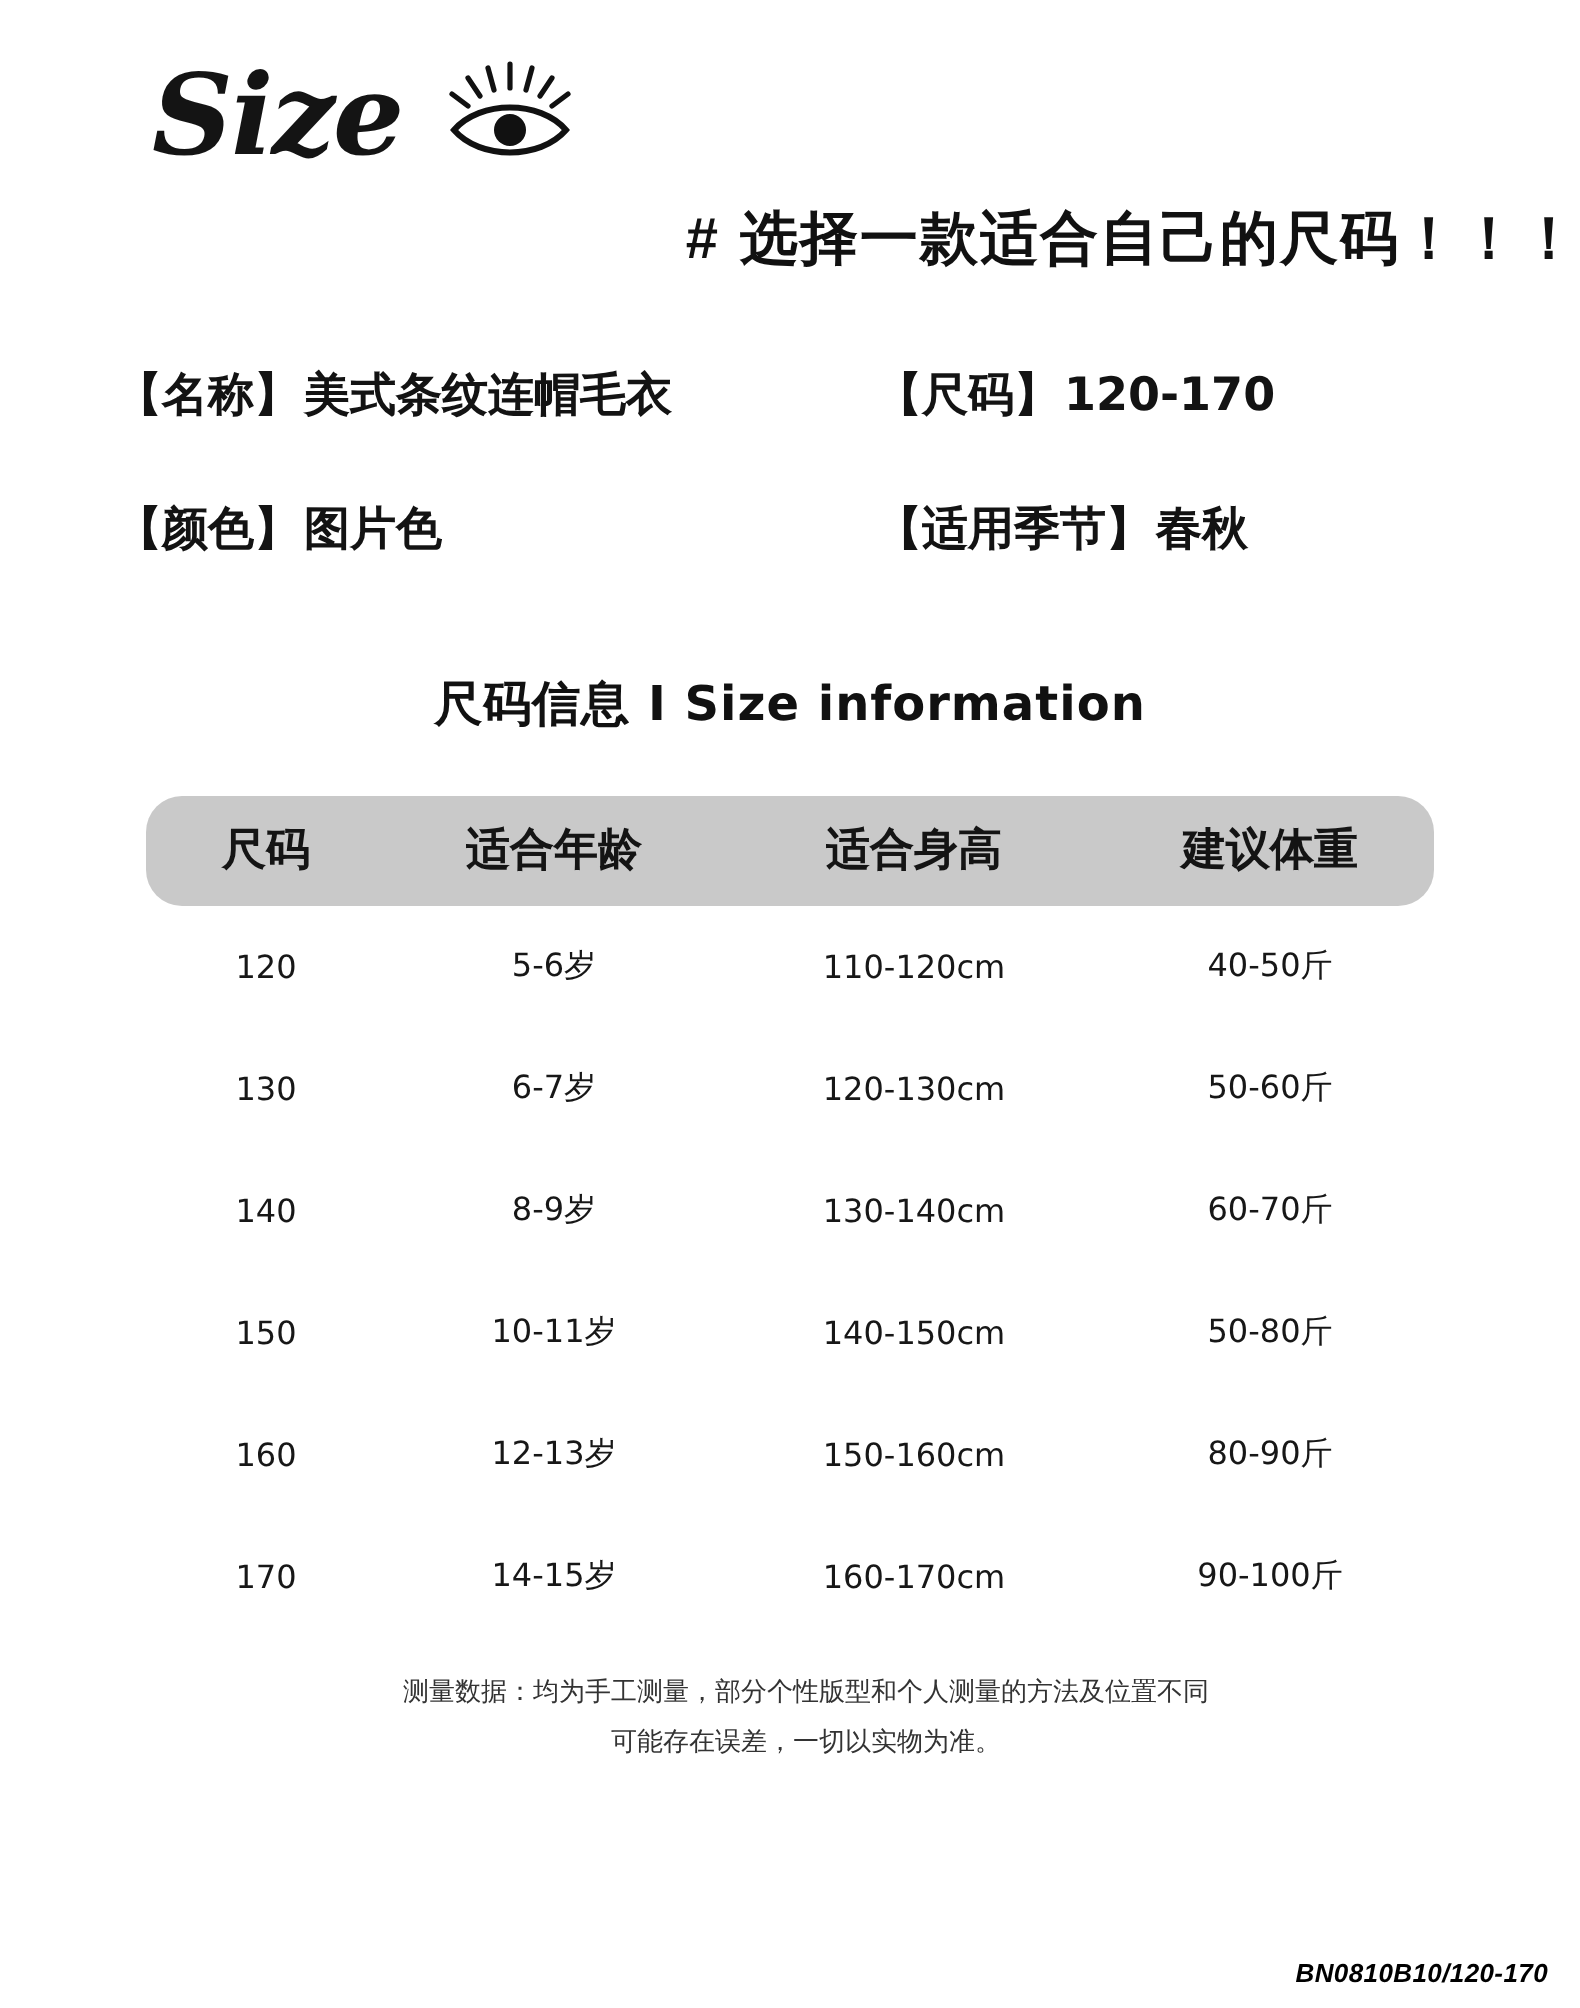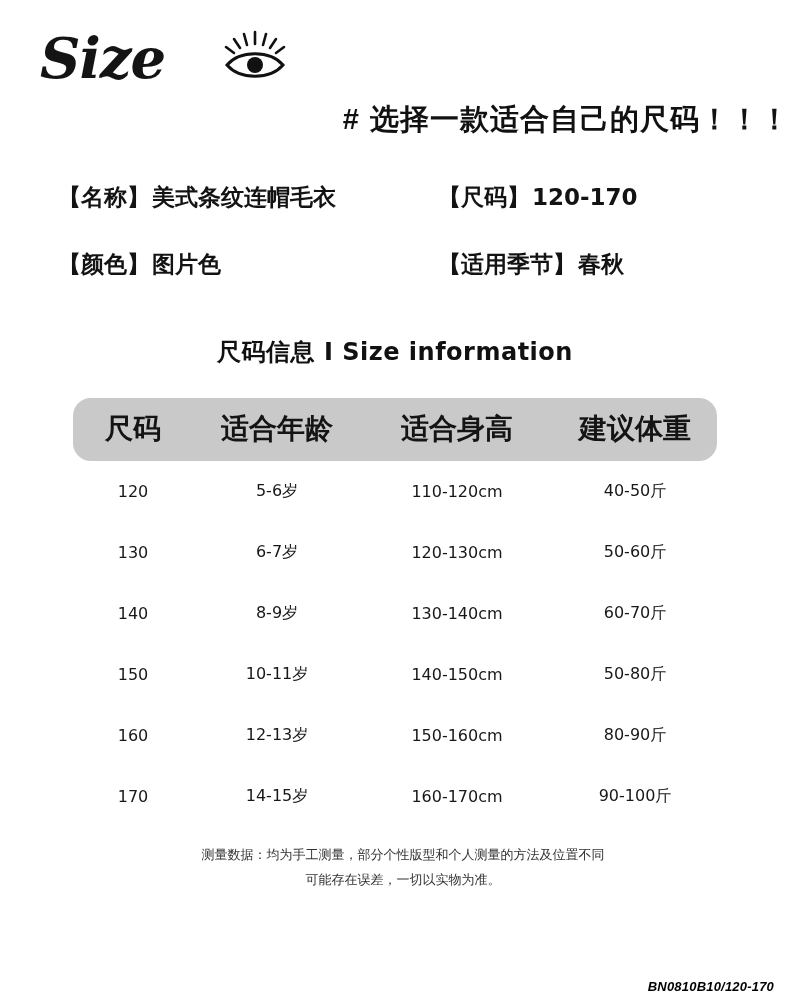--- a/index.html
+++ b/index.html
@@ -17,21 +17,21 @@
   }
 
   
   .header {
     position: relative;
     padding: 22px 0 0 0;
   }
   .size-word-row {
     position: relative;
     height: 72px;
-    padding-left: 40px;
+    padding-left: 76px;
   }
   .size-word {
     font-family: "DejaVu Serif", serif;
     font-weight: 700;
     font-style: italic;
     font-size: 56px;
     letter-spacing: -1px;
     line-height: 72px;
     color: #141414;
     display: inline-block;
@@ -94,21 +94,21 @@
     color: #111111;
   }
   .size-table {
     margin: 30px auto 0 auto;
     width: 644px;
     border-collapse: collapse;
     font-family: "DejaVu Sans", sans-serif;
   }
   .size-table thead th {
     background: #c9c9c9;
-    font-size: 28px;
+    font-size: 22px;
     font-weight: 700;
     color: #141414;
     padding: 12px 0 13px 0;
   }
   .size-table thead tr th:first-child {
     border-top-left-radius: 18px;
     border-bottom-left-radius: 18px;
   }
   .size-table thead tr th:last-child {
     border-top-right-radius: 18px;

